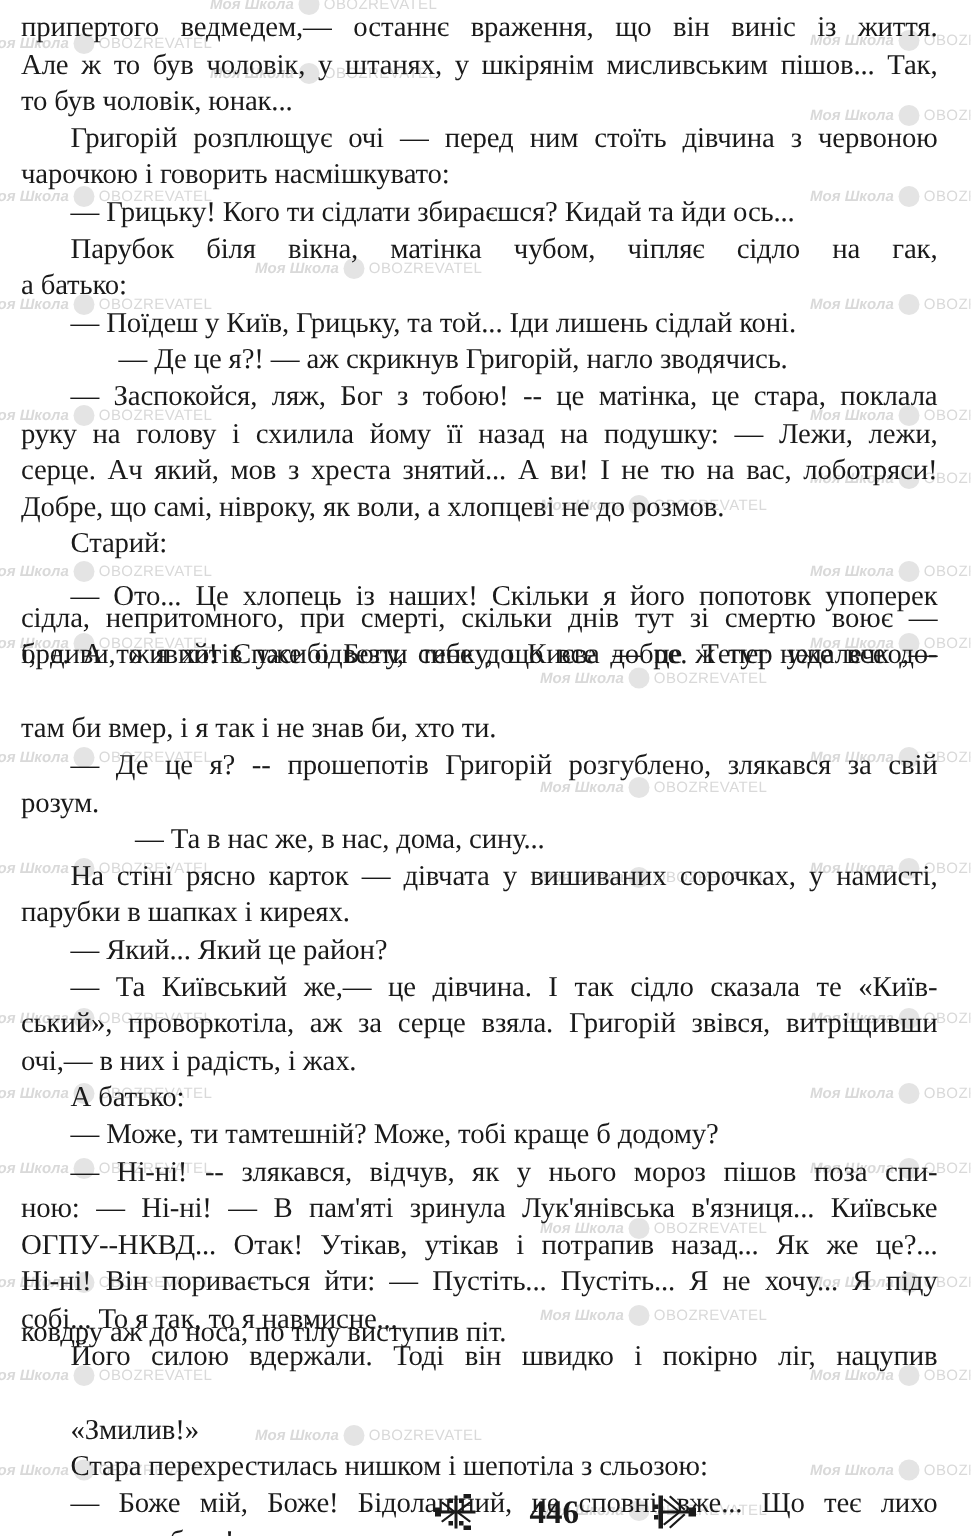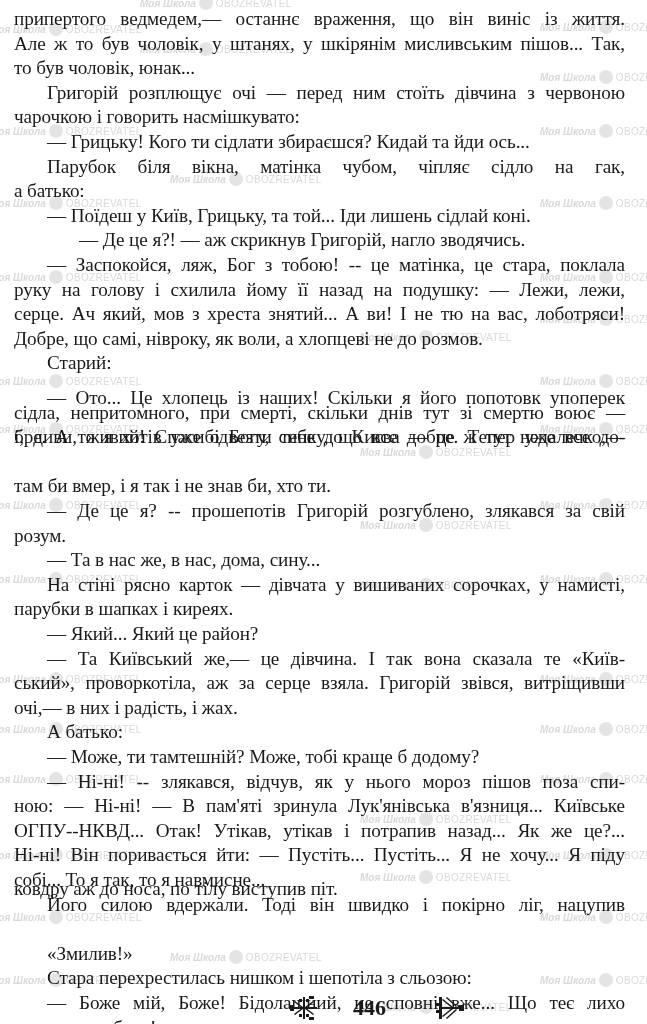--- a/index.html
+++ b/index.html
@@ -310,25 +310,25 @@
     <div class="line justify" style="top: 302.2px;">серце. Ач який, мов з хреста знятий... А ви! І не тю на вас, лоботряси!</div>
     <div class="line" style="top: 326.8px;">Добре, що самі, нівроку, як воли, а хлопцеві не до розмов.</div>
     <div class="line indent" style="top: 351.4px;">Старий:</div>
     <div class="line indent justify" style="top: 376px; margin-top: 10px;">— Ото... Це хлопець із наших! Скільки я його попотовк упоперек</div>
     <div class="line justify" style="top: 400.6px;">сідла, непритомного, при смерті, скільки днів тут зі смертю воює —</div>
     <div class="line justify" style="top: 425.2px;">і, диви, живий! Спасибі Богу, синку, що все добре. Тепер уже все до-</div>
     <div class="line justify" style="top: 425px;">бре. А то я хотів уже одвезти тебе до Києва — це ж тут недалечко,—</div>
     <div class="line" style="top: 474.4px; text-align: center;">там би вмер, і я так і не знав би, хто ти.</div>
     <div class="line indent justify" style="top: 499px;">— Де це я? -- прошепотів Григорій розгублено, злякався за свій</div>
     <div class="line" style="top: 523.6px;">розум.</div>
-    <div class="line indent" style="top: 548.2px;">— Та в нас же, в нас, дома, сину...</div>
+    <div class="line indent" style="top: 548.2px; margin-left: 43px;">— Та в нас же, в нас, дома, сину...</div>
     <div class="line indent justify" style="top: 572.8px;">На стіні рясно карток — дівчата у вишиваних сорочках, у намисті,</div>
     <div class="line" style="top: 597.4px;">парубки в шапках і киреях.</div>
     <div class="line indent" style="top: 622px;">— Який... Який це район?</div>
-    <div class="line indent justify" style="top: 646.6px;">— Та Київський же,— це дівчина. І так вона сказала те «Київ-</div>
+    <div class="line indent justify" style="top: 646.6px;">— Та Київський же,— це дівчина. І так сідло сказала те «Київ-</div>
     <div class="line justify" style="top: 671.2px;">ський», проворкотіла, аж за серце взяла. Григорій звівся, витріщивши</div>
     <div class="line" style="top: 695.8px;">очі,— в них і радість, і жах.</div>
     <div class="line indent" style="top: 720.4px;">А батько:</div>
     <div class="line indent" style="top: 745px;">— Може, ти тамтешній? Може, тобі краще б додому?</div>
     <div class="line indent justify" style="top: 769.6px;">— Ні-ні! -- злякався, відчув, як у нього мороз пішов поза спи-</div>
     <div class="line justify" style="top: 794.2px;">ною: — Ні-ні! — В пам'яті зринула Лук'янівська в'язниця... Київське</div>
     <div class="line justify" style="top: 818.8px;">ОГПУ--НКВД... Отак! Утікав, утікав і потрапив назад... Як же це?...</div>
     <div class="line justify" style="top: 843.4px;">Ні-ні! Він поривається йти: — Пустіть... Пустіть... Я не хочу... Я піду</div>
     <div class="line" style="top: 868px;">собі... То я так, то я навмисне...</div>
     <div class="line indent justify" style="top: 892.6px;">Його силою вдержали. Тоді він швидко і покірно ліг, нацупив</div>

